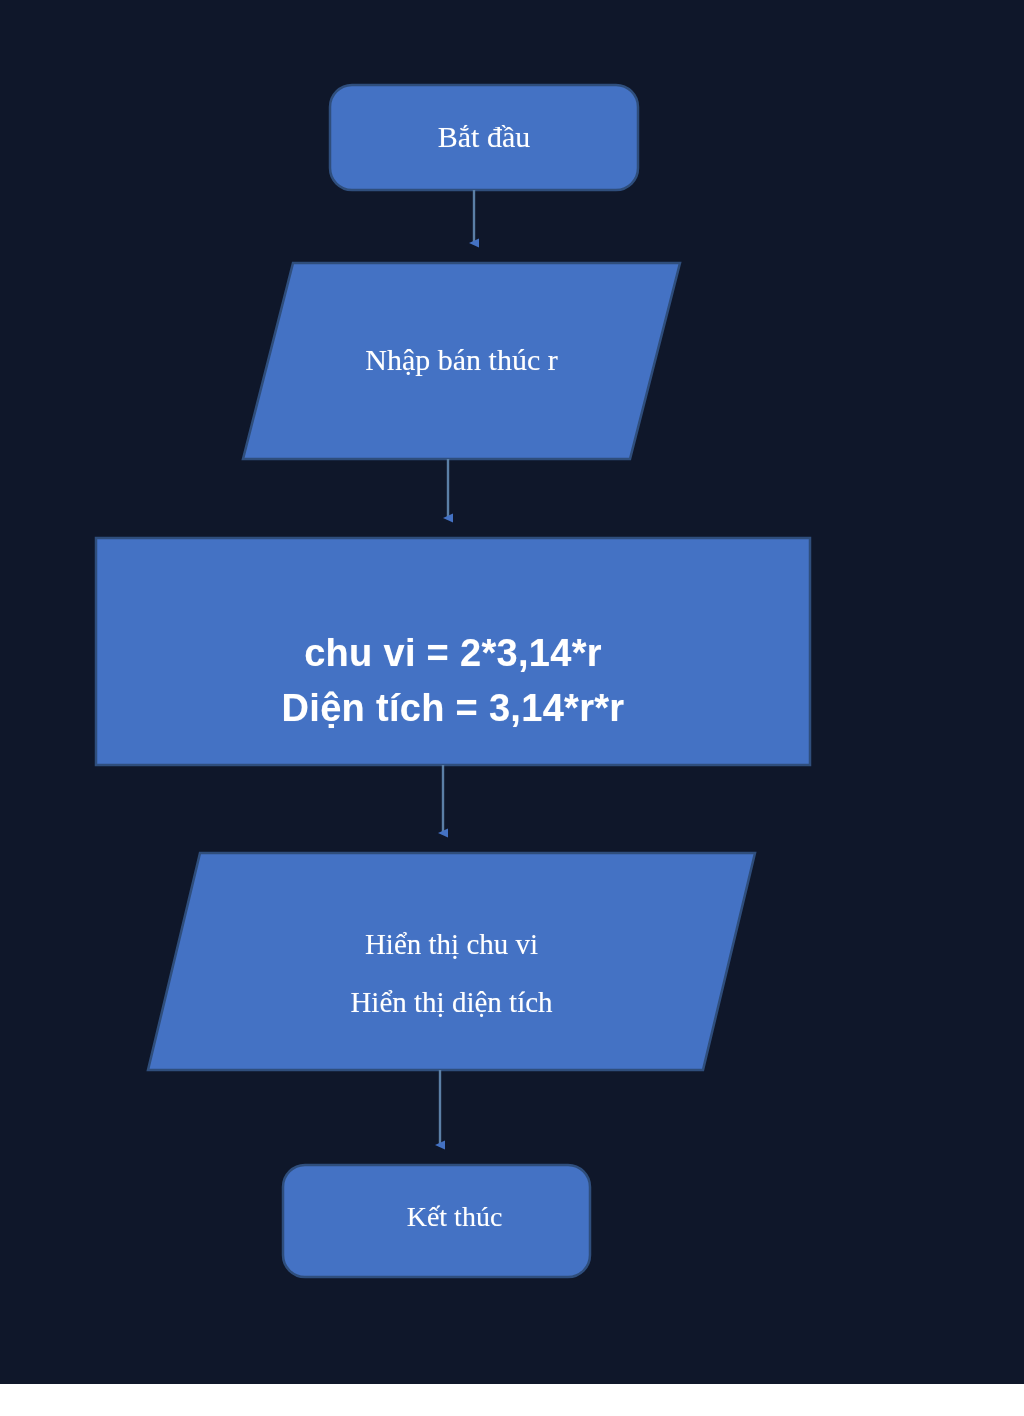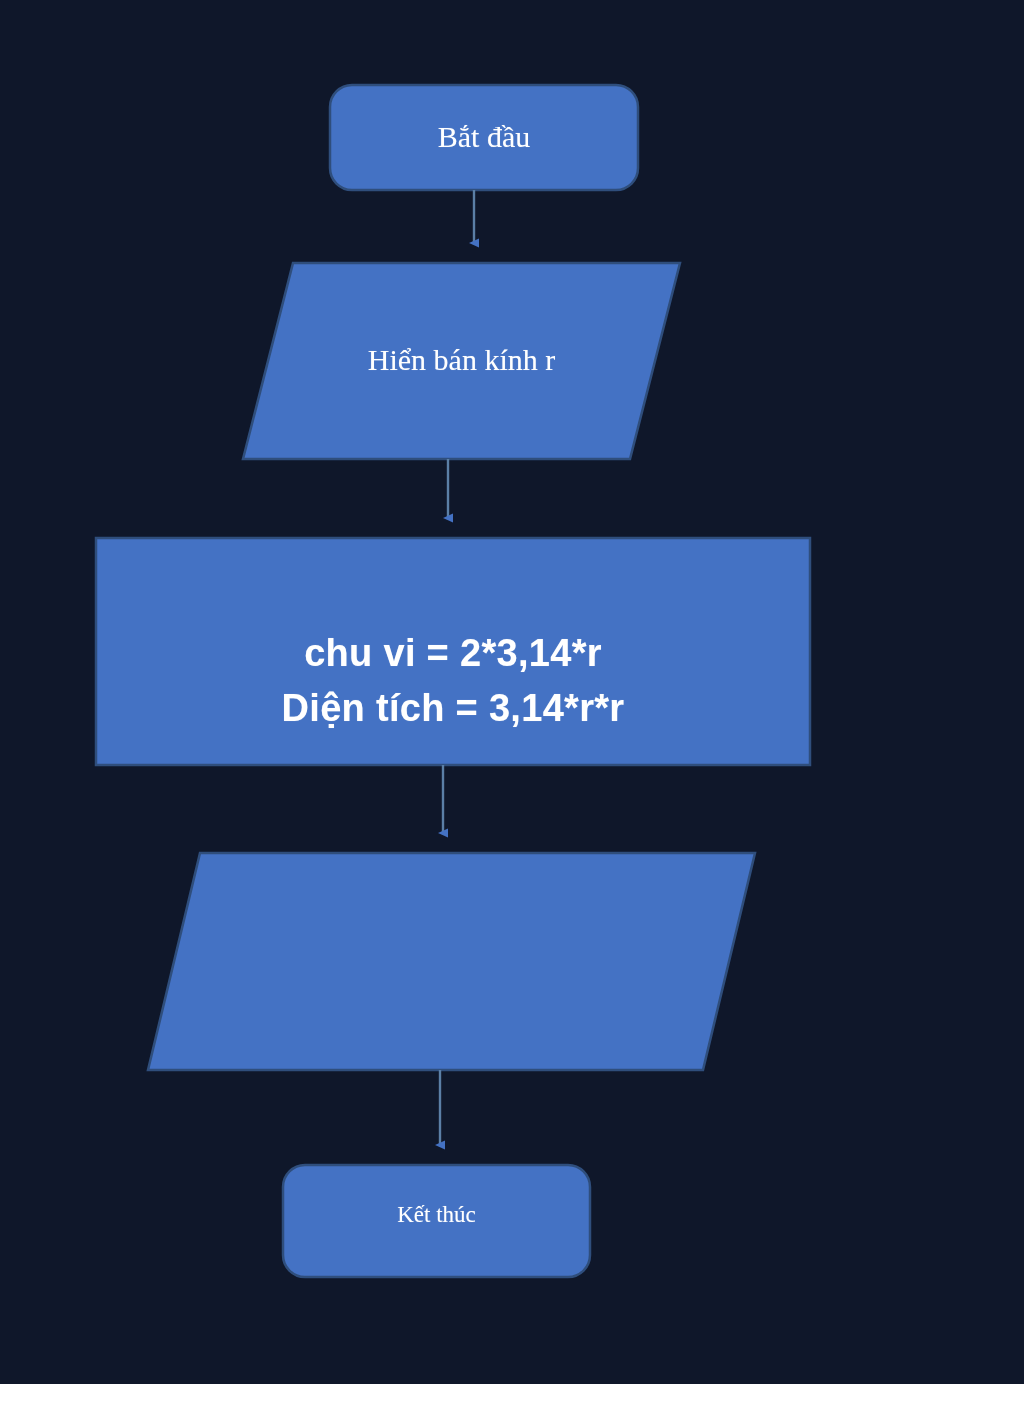--- a/index.html
+++ b/index.html
@@ -56,22 +56,22 @@
     line-height: 1.45;
     letter-spacing: 0.3px;
     margin-top: 30px;
   }
   #lbl-output {
     left: 148px; top: 915px; width: 607px;
     font-size: 29px;
     line-height: 2.0;
   }
   #lbl-end {
-    left: 283px; top: 1203px; width: 307px;
-    font-size: 23px;
+    left: 301px; top: 1203px; width: 307px;
+    font-size: 28px;
   }
 </style>
 </head>
 <body>
 
 <div id="page">
 
   <svg class="flow-svg" viewBox="0 0 1024 1416" xmlns="http://www.w3.org/2000/svg">
     <defs>
       <marker id="arrowhead" markerWidth="10" markerHeight="10" refX="4.6" refY="5" orient="auto" markerUnits="userSpaceOnUse">
@@ -93,21 +93,23 @@
 
     <polygon points="200,853 755,853 703,1070 148,1070" fill="#4472C4" stroke="#2F4E7C" stroke-width="2.5"></polygon>
 
     <line x1="440" y1="1070" x2="440" y2="1145" stroke="#5B7FA6" stroke-width="2.4" marker-end="url(#arrowhead)"></line>
 
     <rect x="283" y="1165" width="307" height="112" rx="22" ry="22" fill="#4472C4" stroke="#2F4E7C" stroke-width="2.5"></rect>
   </svg>
 
   <div id="lbl-start" class="node-label label-serif">Bắt đầu</div>
 
-  <div id="lbl-input" class="node-label label-serif">Hiển bán kính r</div>
+  <div id="lbl-input" class="node-label label-serif">Nhập bán thúc r</div>
 
   <div id="lbl-process" class="node-label label-bold-sans">chu vi = 2*3,14*r
 Diện tích = 3,14*r*r</div>
 
+  <div id="lbl-output" class="node-label label-serif">Hiển thị chu vi
+Hiển thị diện tích</div>
 
   <div id="lbl-end" class="node-label label-serif">Kết thúc</div>
 
 </div>
 
 </body></html>

